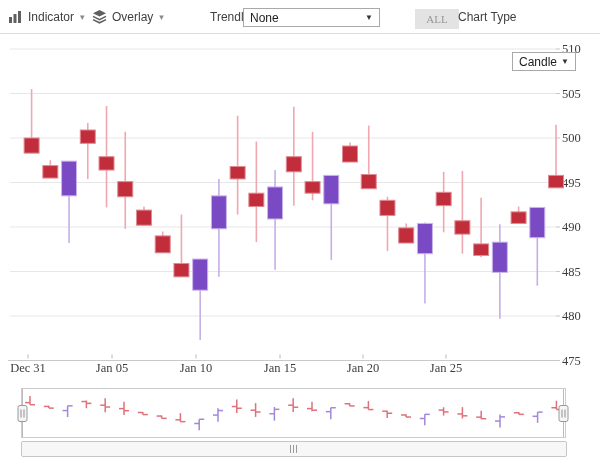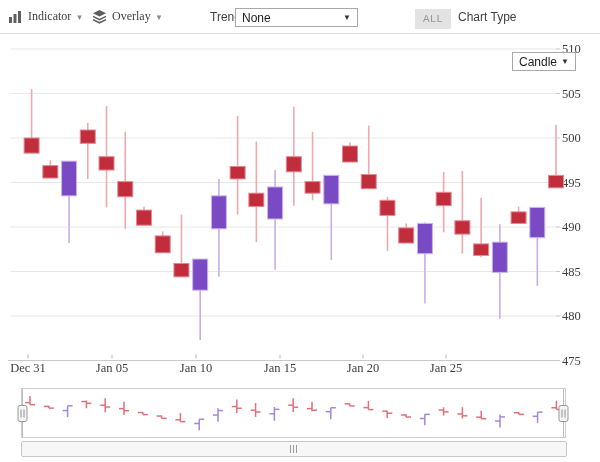--- a/index.html
+++ b/index.html
@@ -2,30 +2,30 @@
 <html><head>
 <meta charset="utf-8">
 <style>
   html,body{margin:0;padding:0;background:#fff;}
   .screen{position:relative;width:600px;height:462px;background:#fff;overflow:hidden;
           font-family:"Liberation Sans",sans-serif;}
   
   .toolbar{position:absolute;left:0;top:0;width:600px;height:33px;background:#fff;
            border-bottom:1px solid #dcdcdc;}
   .tool-item{position:absolute;top:0;height:33px;display:flex;align-items:center;gap:5px;
-             cursor:pointer;color:#3f3f3f;font-size:12px;font-family:Liberation Serif, serif;}
+             cursor:pointer;color:#3f3f3f;font-size:12px;}
   .tool-item .chev{color:#8a8a8a;font-size:9px;margin-left:1px;}
   .tb-label{position:absolute;top:0;height:33px;display:flex;align-items:center;
             color:#3f3f3f;font-size:12px;}
   .select-box{position:absolute;top:8px;height:19px;box-sizing:border-box;background:#fff;
               border:1px solid #a9a9a9;display:flex;align-items:center;cursor:pointer;
               font-size:12px;color:#1c1c1c;padding:0 6px;}
   .select-box .caret{margin-left:auto;font-size:8px;color:#333;}
-  .all-btn{position:absolute;left:415px;top:9px;width:36px;height:20px;background:#e3e3e3;
-           border:none;color:#979797;font-size:11px;font-family:Liberation Mono, monospace;
+  .all-btn{position:absolute;left:415px;top:9px;width:44px;height:20px;background:#e3e3e3;
+           border:none;color:#979797;font-size:11px;font-family:Liberation Serif, serif;
            cursor:pointer;padding:0;}
   
   .scrollbar{position:absolute;left:21px;top:441px;width:544px;height:14px;background:#f7f7f7;
              border:1px solid #c6c6c6;border-radius:2px;cursor:pointer;}
   .scroll-grip{position:absolute;left:268px;top:3px;width:11px;height:8px;display:flex;gap:2px;
                cursor:grab;}
   .scroll-grip span{display:block;width:1px;height:8px;background:#9a9a9a;}
   svg text{font-family:"Liberation Serif","DejaVu Serif",serif;}
 </style>
 </head>
@@ -51,21 +51,21 @@
         <polygon points="7.5,1 14,4.2 7.5,7.4 1,4.2" fill="#5f5f5f"></polygon>
         <polyline points="1,7.4 7.5,10.6 14,7.4" fill="none" stroke="#5f5f5f" stroke-width="1.6"></polyline>
         <polyline points="1,10.6 7.5,13.8 14,10.6" fill="none" stroke="#5f5f5f" stroke-width="1.6"></polyline>
       </svg>
       <span>Overlay</span>
       <span class="chev">▾</span>
     </div>
 
     <span class="tb-label" style="left:210px;">Trendline</span>
 
-    <div class="select-box" style="left:235px;width:123px;">
+    <div class="select-box" style="left:243px;width:137px;">
       <span>None</span>
       <span class="caret">▼</span>
     </div>
 
     <button class="all-btn">ALL</button>
 
     <span class="tb-label" style="left:458px;">Chart Type</span>
 
     <div class="select-box" style="left:512px;width:64px;margin-top:44px;">
       <span>Candle</span>

